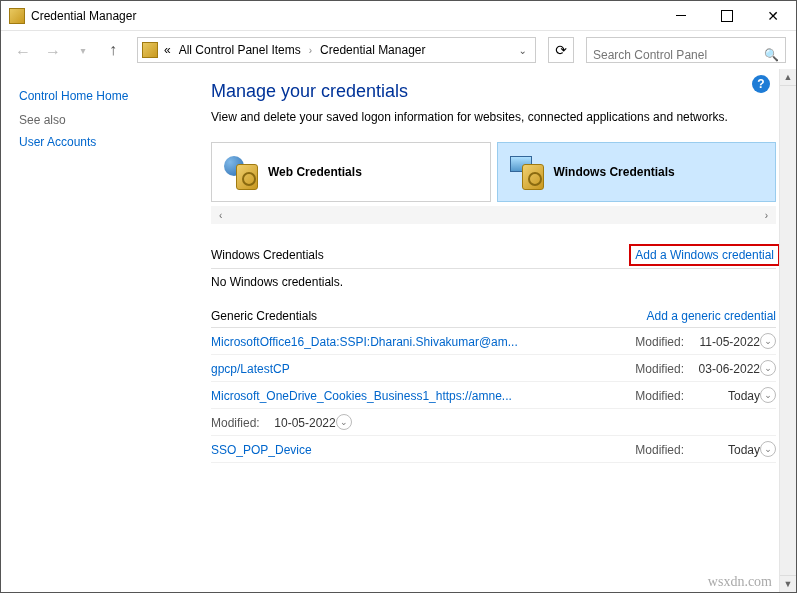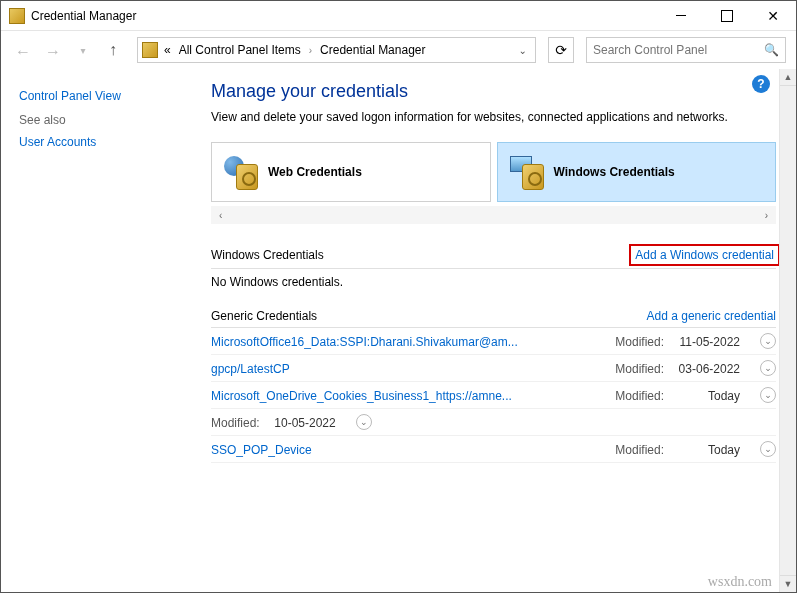--- a/index.html
+++ b/index.html
@@ -19,21 +19,21 @@
 .navbar { display: flex; align-items: center; height: 38px; padding: 0 10px; gap: 6px; }
 .nav-arrow { width: 24px; height: 24px; display: flex; align-items: center; justify-content: center; color: #555; font-size: 16px; }
 .nav-arrow.disabled { color: #bbb; }
 .nav-arrow.small { font-size: 10px; }
 .addrwrap { flex: 1; display: flex; align-items: center; border: 1px solid #ccc; height: 26px; padding: 0 4px; gap: 4px; margin: 0 6px; }
 .addr-icon { width: 16px; height: 16px; background: linear-gradient(135deg, #e8c860, #c99a20); border: 1px solid #a07a10; }
 .crumb { font-size: 12px; color: #000; padding: 0 2px; }
 .crumb-sep { color: #888; font-size: 10px; padding: 0 2px; }
 .addr-dd { margin-left: auto; color: #555; font-size: 10px; padding: 0 4px; }
 .refresh { width: 26px; height: 26px; border: 1px solid #ccc; display: flex; align-items: center; justify-content: center; font-size: 14px; }
-.searchwrap { width: 200px; height: 26px; border: 1px solid #ccc; display: flex; align-items: center; padding: 0 6px; margin-left: 6px; }
+.searchwrap { width: 200px; height: 26px; border: 1px solid #ccc; display: flex; align-items: flex-end; padding: 0 6px; margin-left: 6px; }
 .searchwrap input { border: none; outline: none; flex: 1; font-size: 12px; color: #777; }
 .searchwrap .sicon { color: #777; font-size: 12px; }
 
 
 .body { display: flex; height: calc(100% - 68px); position: relative; }
 .sidebar { width: 200px; padding: 20px 18px; font-size: 12px; }
 .sidebar a { color: #0066cc; text-decoration: none; display: block; margin-bottom: 10px; }
 .sidebar .seealso-hdr { color: #666; margin-bottom: 8px; }
 .main { flex: 1; padding: 12px 20px 0 10px; overflow: hidden; position: relative; }
 .help-icon { position: absolute; top: 6px; right: 26px; width: 18px; height: 18px; border-radius: 50%; background: #1e7cd6; color: #fff; font-size: 12px; font-weight: bold; display: flex; align-items: center; justify-content: center; }
@@ -67,21 +67,21 @@
 .sec-hdr .stitle { font-size: 12px; }
 .sec-hdr a { color: #0066cc; text-decoration: none; font-size: 12px; }
 .sec-empty { font-size: 12px; padding: 6px 0 0 0; }
 
 .addwc-box { border: 2px solid #d40000; padding: 2px 4px; margin: -2px -4px; }
 
 
 .credrow { display: flex; align-items: flex-end; padding: 5px 0; border-bottom: 1px solid #f0f0f0; font-size: 12px; }
 .credrow .cname { color: #0066cc; flex: 1; white-space: nowrap; overflow: hidden; text-overflow: ellipsis; padding-right: 10px; }
 .credrow .modlbl { color: #555; margin-right: 6px; }
-.credrow .moddate { color: #333; margin-right: 20px; min-width: 70px; text-align: right; }
+.credrow .moddate { color: #333; margin-right: 0; min-width: 70px; text-align: right; }
 .credrow .expand { width: 16px; height: 16px; border: 1px solid #bbb; border-radius: 50%; display: flex; align-items: center; justify-content: center; font-size: 9px; color: #777; }
 
 .watermark { position: absolute; bottom: 2px; right: 24px; font-size: 14px; color: #aaa; font-family: Liberation Serif, serif; }
 </style>
 </head>
 <body>
 
 <div class="titlebar">
   <div class="app-icon"></div>
   <div class="title">Credential Manager</div>
@@ -106,21 +106,21 @@
   </div>
   <div class="refresh">⟳</div>
   <div class="searchwrap">
     <input placeholder="Search Control Panel" style="">
     <span class="sicon">🔍</span>
   </div>
 </div>
 
 <div class="body">
   <div class="sidebar">
-    <a href="#">Control Panel View</a>
+    <a href="#">Control Home Home</a>
     <div class="seealso-hdr">See also</div>
     <a href="#">User Accounts</a>
   </div>
 
   <div class="main">
     <div class="help-icon">?</div>
 
     <h1 class="page-title">Manage your credentials</h1>
     <div class="subtitle">View and delete your saved logon information for websites, connected applications and networks.</div>
 

